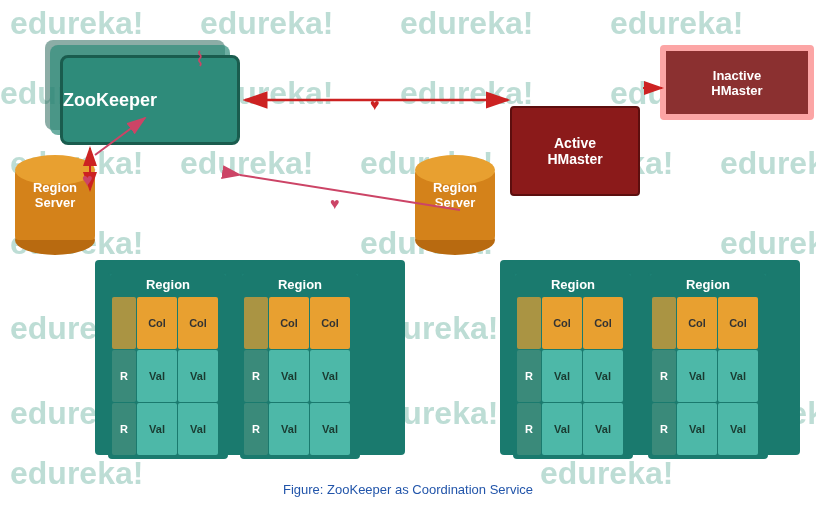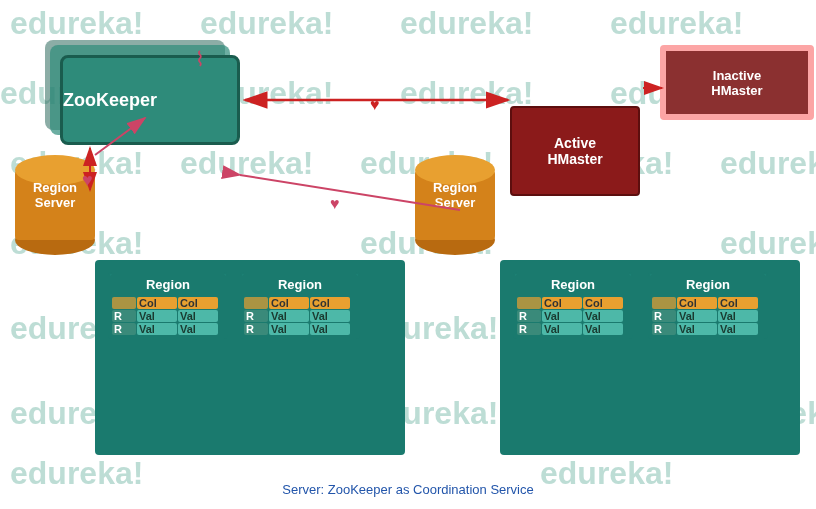--- a/index.html
+++ b/index.html
@@ -240,22 +240,22 @@
       grid-template-columns: 24px 40px 40px;
       gap: 1px;
       padding: 2px;
       background: #1a7a6e;
     }
     .region-cell {
       background: #4db8a8;
       color: white;
       font-size: 11px;
       font-weight: bold;
-      text-align: left;
-      padding: 0 2px;
+      text-align: center;
+      padding: 20px 2px;
       border-radius: 2px;
     }
     .region-cell.col-header {
       background: #e8a030;
       color: #333;
     }
     .region-cell.row-label {
       background: #3a8a7a;
       color: white;
     }
@@ -448,13 +448,13 @@
 
   <line x1="643" y1="88" x2="662" y2="88" stroke="#cc2222" stroke-width="2" marker-end="url(#arrowhead-red)"></line>
 </svg>
 
 <div style="position:absolute; top:170px; left:82px; color:#cc4466; font-size:18px; z-index:20;">♥</div>
 <div style="position:absolute; top:96px; left:370px; color:#cc2222; font-size:16px; z-index:20;">♥</div>
 <div style="position:absolute; top:195px; left:330px; color:#cc4466; font-size:16px; z-index:20;">♥</div>
 
 <div style="position:absolute; top:47px; left:195px; color:#cc4466; font-size:20px; z-index:20;">⌇</div>
 
-<div class="caption">Server: ZooKeeper as Coordination Service</div>
+<div class="caption">Figure: ZooKeeper as Coordination Service</div>
 
 </body></html>

